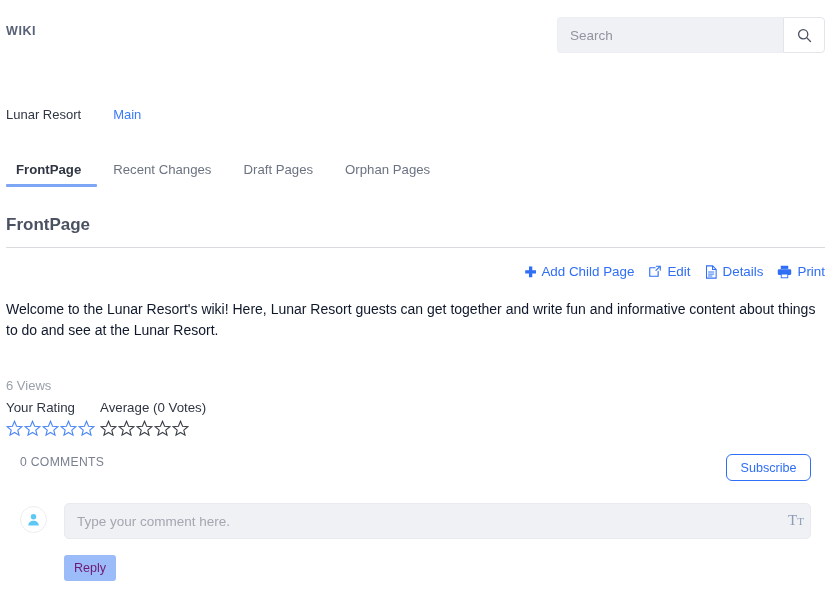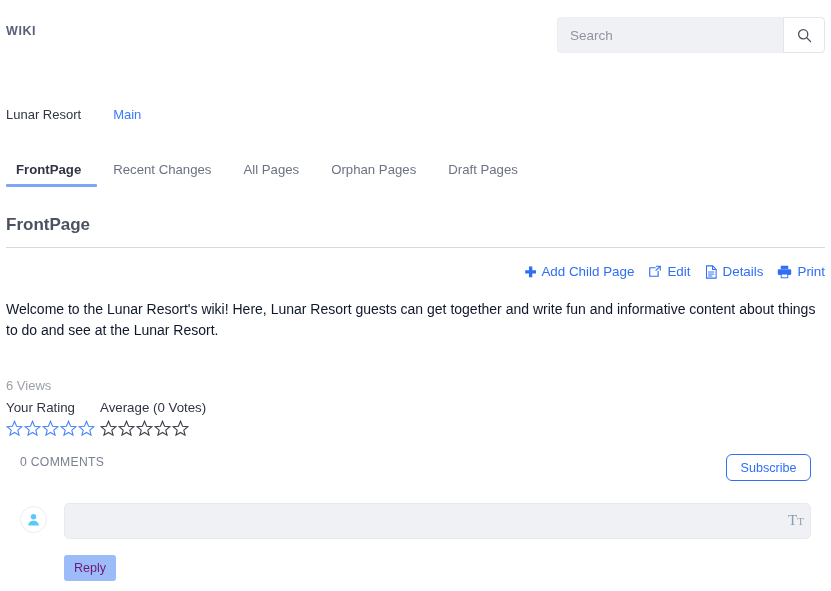--- a/index.html
+++ b/index.html
@@ -216,23 +216,22 @@
   </div>
 
   <div class="breadcrumb">
     <span class="crumb-root">Lunar Resort</span>
     <a class="crumb-link">Main</a>
   </div>
 
   <div class="tabs">
     <button class="tab active">FrontPage</button>
     <button class="tab">Recent Changes</button>
-    <button class="tab">All Pages</button>
+    <button class="tab">Draft Pages</button>
     <button class="tab">Orphan Pages</button>
-    <button class="tab">Draft Pages</button>
   </div>
 
   <div class="page-title">FrontPage</div>
   <div class="title-rule"></div>
 
   <div class="actions">
     <a class="action">
       <span class="ai plus">✚</span>
       <span>Add Child Page</span>
     </a>
@@ -340,20 +339,21 @@
   <div class="avatar">
     <span>
       <svg width="15" height="15" viewBox="0 0 16 16" aria-hidden="true">
         <circle cx="8" cy="5.1" r="2.9" fill="#5cc8f5"></circle>
         <path d="M2.4 14.4c0-3.1 2.5-5 5.6-5s5.6 1.9 5.6 5z" fill="#5cc8f5"></path>
       </svg>
     </span>
   </div>
 
   <div class="comment-box">
+    <input class="comment-input" type="text" placeholder="Type your comment here." style="">
     <button class="tt-btn">
       <span class="t1">T</span>
         <span class="t2">T</span>
     </button>
   </div>
 
   <button class="reply-btn">Reply</button>
 
 </div>
 

